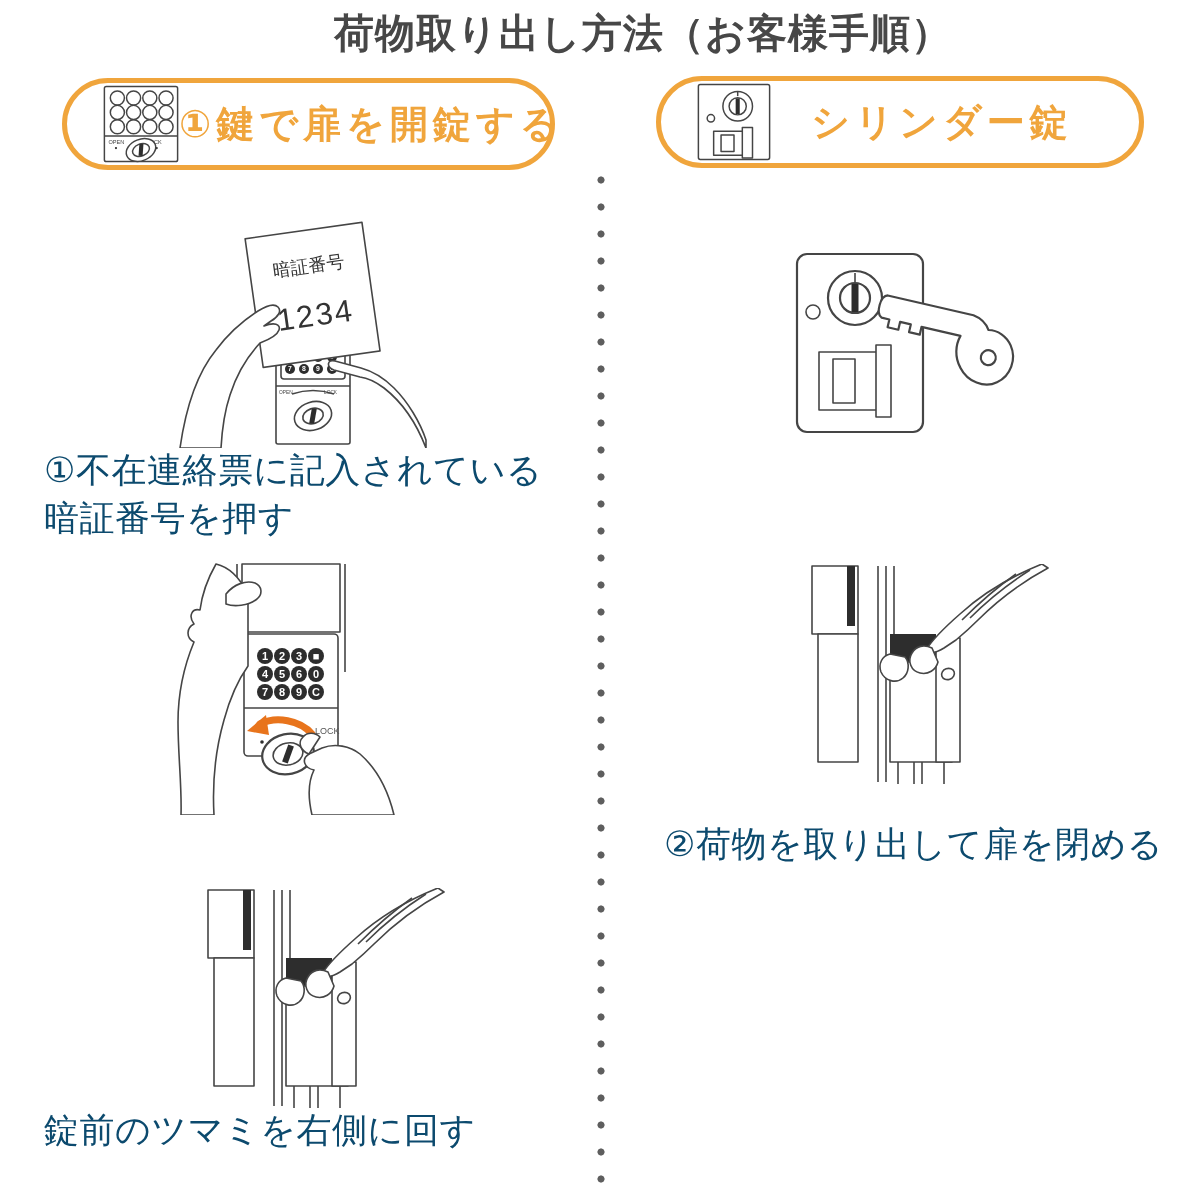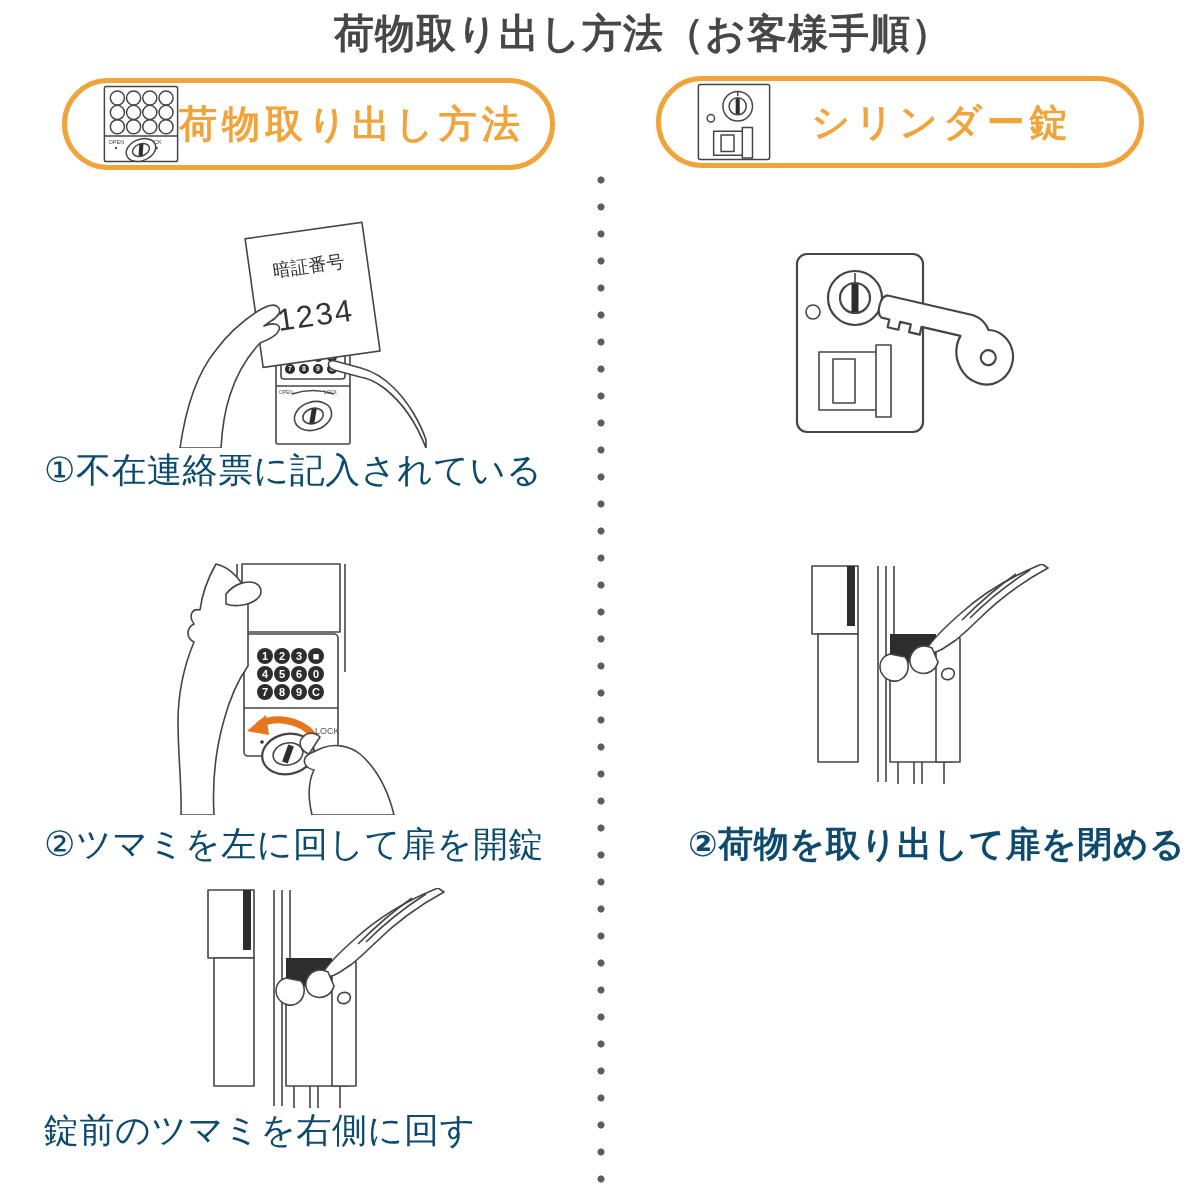--- a/index.html
+++ b/index.html
@@ -27,21 +27,21 @@
     background-image:radial-gradient(circle at 4px 4px, #5e5e5e 3.2px, rgba(0,0,0,0) 3.9px);
     background-size:8px 27px; background-repeat:repeat-y;
   }
   .caption {
     position:absolute; font-size:35px; line-height:48px; color:#0c4a6e;
     letter-spacing:0.5px; white-space:nowrap;
   }
   .cap-l1 { left:44px;  top:446px; }
   .cap-r1 { left:652px; top:446px; }
   .cap-l2 { left:44px;  top:820px; }
-  .cap-r2 { left:688px; top:820px;font-weight:bold; }
+  .cap-r2 { left:664px; top:820px; }
   .cap-l3 { left:44px;  top:1106px; }
   .art { position:absolute; }
   #art-l1 { left:176px; top:210px; }
   #art-r1 { left:792px; top:246px; }
   #art-l2 { left:160px; top:560px; }
   #art-r2 { left:786px; top:564px; }
   #art-l3 { left:182px; top:888px; }
   
   .fw  { fill:#ffffff; stroke:#454545; stroke-width:1.6; stroke-linejoin:round; }
   .fw2 { fill:#ffffff; stroke:#454545; stroke-width:2.2; stroke-linejoin:round; }
@@ -84,21 +84,21 @@
       <text class="xs6" x="6" y="64">OPEN</text>
       <text class="xs6" x="47" y="64">LOCK</text>
       <circle class="fb" cx="14" cy="68" r="1.2"></circle>
         <circle class="fb" cx="58" cy="68" r="1.2"></circle>
       <g transform="rotate(-22 41 70)">
         <ellipse class="fw" cx="41" cy="70" rx="16.5" ry="11.5"></ellipse>
         <ellipse class="fw" cx="41" cy="70" rx="9.5" ry="6.5"></ellipse>
         <rect class="fb" x="38.8" y="63.5" width="4.4" height="13" transform="rotate(26 41 70)"></rect>
       </g>
     </svg>
-    <span class="badge-label">荷物取り出し方法</span>
+    <span class="badge-label">①鍵で扉を開錠する</span>
   </div>
 
   <div class="badge badge-right">
     <svg width="74" height="78" viewBox="0 0 80 84">
       <rect class="fw" x="1.5" y="1.5" width="77" height="81" rx="2"></rect>
       <circle class="fw" cx="44" cy="25" r="16"></circle>
       <circle class="fw" cx="44" cy="25" r="9.3"></circle>
       <rect class="fb" x="41.8" y="16.5" width="4.4" height="17"></rect>
       <line class="ln" x1="44" y1="9.5" x2="44" y2="14"></line>
       <circle class="ln" cx="15" cy="38" r="4"></circle>
@@ -268,23 +268,21 @@
     <path class="fw" d="M262,4 C236,18 212,36 192,56 C184,64 176,71 170,76 L158,84 C150,89 143,90 140,86 C146,76 158,64 174,50 C196,30 226,12 256,0 Z"></path>
     <path class="ln" d="M244,6 C222,20 202,36 184,54"></path>
     <path class="ln" d="M230,10 C210,24 192,40 176,56"></path>
     <path class="fw" d="M146,84 C138,80 130,82 126,89 C121,97 125,107 134,109 C142,111 150,106 152,98 Z"></path>
     <path class="fw" d="M104,90 C96,92 92,100 95,108 C99,117 110,120 117,114 C123,109 124,99 119,93 Z"></path>
     <ellipse class="fw" cx="162" cy="110" rx="6.5" ry="5.5" transform="rotate(-20 162 110)"></ellipse>
   </svg>
 
   <div class="caption cap-l1">
     <div>①不在連絡票に記入されている</div>
-  </div>
-  <div class="caption cap-l2">
-    <div>②ツマミを左に回して扉を開錠</div>
+    <div>暗証番号を押す</div>
   </div>
   <div class="caption cap-r2">
     <div>②荷物を取り出して扉を閉める</div>
   </div>
   <div class="caption cap-l3">
     <div>錠前のツマミを右側に回す</div>
   </div>
 
 </div>
 

